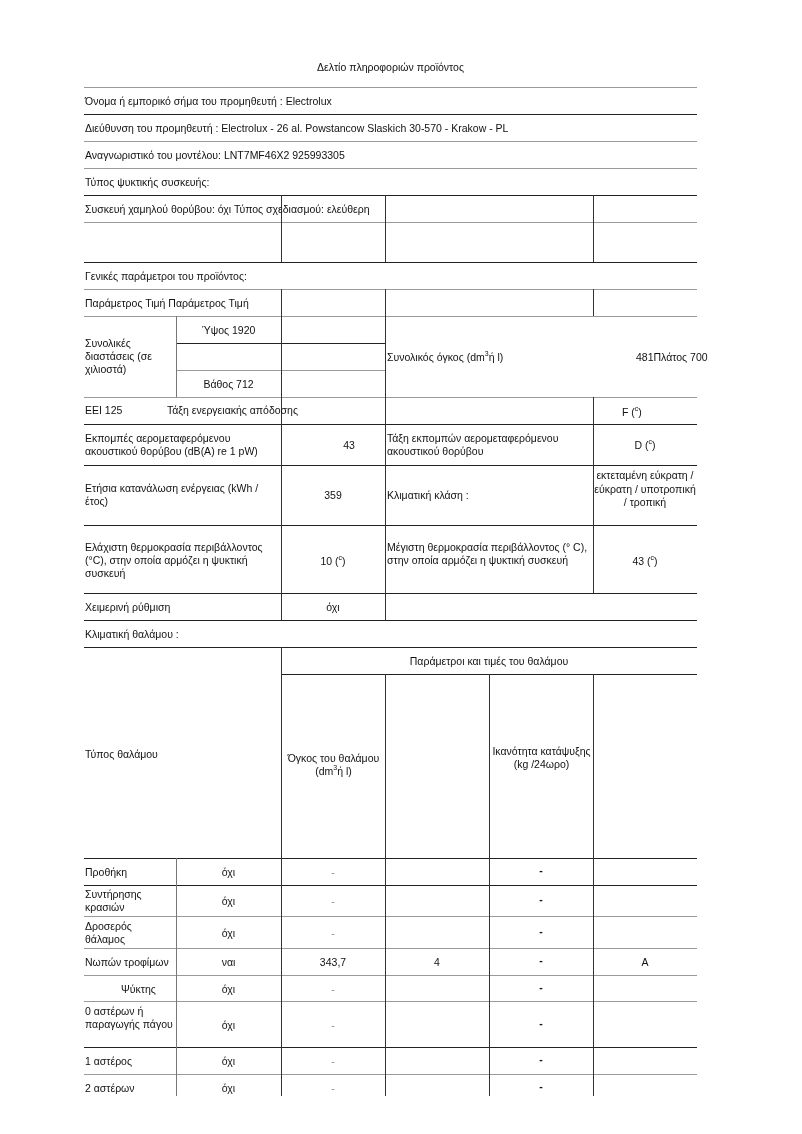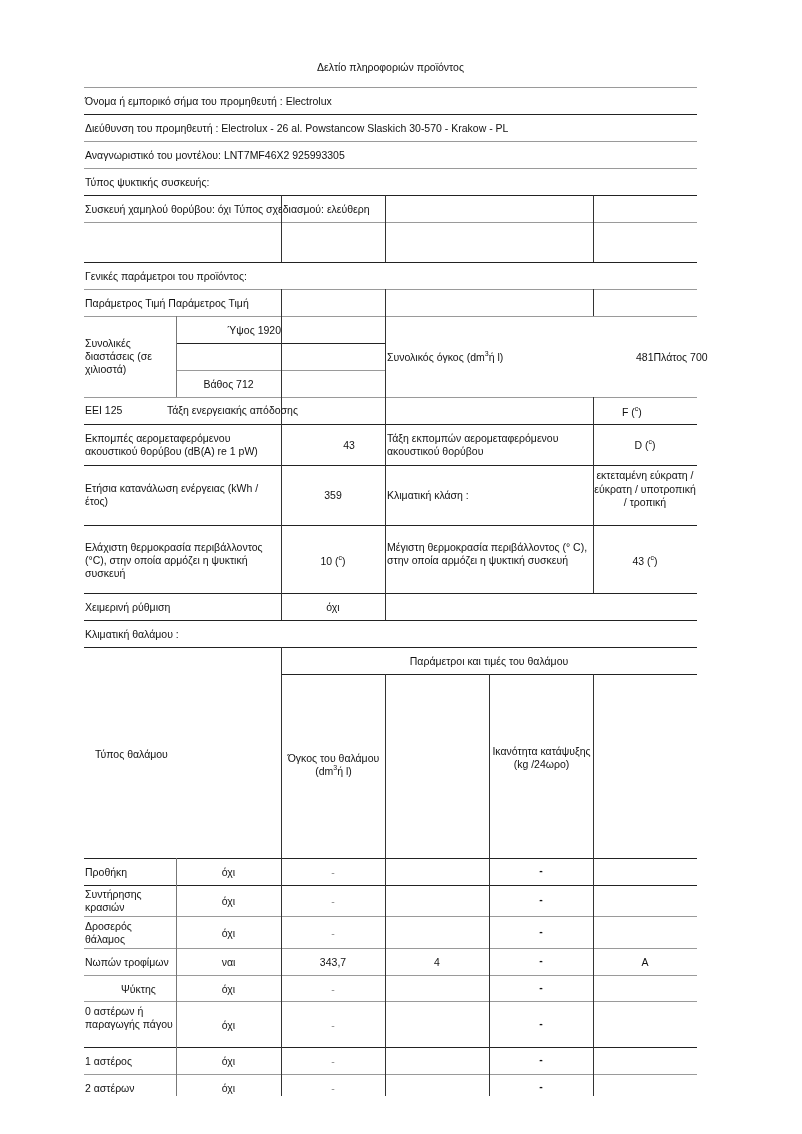--- a/index.html
+++ b/index.html
@@ -73,21 +73,21 @@
 
   <div class="t" style="left:85px; top:95px;">Όνομα ή εμπορικό σήμα του προμηθευτή : Electrolux</div>
   <div class="t" style="left:85px; top:122px;">Διεύθυνση του προμηθευτή : Electrolux - 26 al. Powstancow Slaskich 30-570 - Krakow - PL</div>
   <div class="t" style="left:85px; top:149px;">Αναγνωριστικό του μοντέλου: LNT7MF46X2 925993305</div>
   <div class="t" style="left:85px; top:176px;">Τύπος ψυκτικής συσκευής:</div>
   <div class="t" style="left:85px; top:203px;">Συσκευή χαμηλού θορύβου: όχι Τύπος σχεδιασμού: ελεύθερη</div>
   <div class="t" style="left:85px; top:270px;">Γενικές παράμετροι του προϊόντος:</div>
   <div class="t" style="left:85px; top:297px;text-align:right;">Παράμετρος Τιμή Παράμετρος Τιμή</div>
 
   <div class="t wrap" style="left:85px; top:337px; width:88px;">Συνολικές διαστάσεις (σε χιλιοστά)</div>
-  <div class="t c" style="left:176px; width:105px; top:324px;text-align:right;">Ύψος 1920</div>
+  <div class="t c" style="left:176px; width:105px; top:324px;">Ύψος 1920</div>
   <div class="t c" style="left:176px; width:105px; top:378px;">Βάθος 712</div>
   <div class="t" style="left:387px; top:351px;"><span>Συνολικός όγκος (dm</span><sup>3</sup><span>ή l)</span></div>
   <div class="t" style="left:636px; top:351px;">481Πλάτος 700</div>
 
   <div class="t" style="left:85px; top:404px;">EEI 125</div>
   <div class="t" style="left:167px; top:404px;">Τάξη ενεργειακής απόδοσης</div>
   <div class="t" style="left:622px; top:406px;"><span>F (</span><sup>c</sup><span>)</span></div>
 
   <div class="t wrap" style="left:85px; top:432px; width:194px;">Εκπομπές αερομεταφερόμενου ακουστικού θορύβου (dB(A) re 1 pW)</div>
   <div class="t c" style="left:274px; width:104px; top:439px;padding-left:23px;">43</div>
@@ -103,21 +103,21 @@
   <div class="t c" style="left:281px; width:104px; top:555px;"><span>10 (</span><sup>c</sup><span>)</span></div>
   <div class="t wrap" style="left:387px; top:541px; width:204px;">Μέγιστη θερμοκρασία περιβάλλοντος (° C), στην οποία αρμόζει η ψυκτική συσκευή</div>
   <div class="t c" style="left:593px; width:104px; top:555px;"><span>43 (</span><sup>c</sup><span>)</span></div>
 
   <div class="t" style="left:85px; top:601px;">Χειμερινή ρύθμιση</div>
   <div class="t c" style="left:281px; width:104px; top:601px;">όχι</div>
 
   <div class="t" style="left:85px; top:628px;">Κλιματική θαλάμου :</div>
 
   <div class="t c" style="left:281px; width:416px; top:655px;">Παράμετροι και τιμές του θαλάμου</div>
-  <div class="t" style="left:85px; top:748px;margin-left:10px;">Τύπος θαλάμου</div>
+  <div class="t" style="left:85px; top:748px;">Τύπος θαλάμου</div>
   <div class="t c wrap" style="left:282px; width:103px; top:752px;"><span>Όγκος του θαλάμου (dm</span><sup>3</sup><span>ή l)</span></div>
   <div class="t c wrap" style="left:492px; width:99px; top:745px;">Ικανότητα κατάψυξης (kg /24ωρο)</div>
 
   <div>
     <div class="t" style="left:85px; top:866px;">Προθήκη</div>
     <div class="t c" style="left:176px; width:105px; top:866px;">όχι</div>
     <div class="t c" style="left:281px; width:104px; top:866px; color:#888;">-</div>
     <div class="t c" style="left:385px; width:104px; top:866px;"></div>
     <div class="t c" style="left:489px; width:104px; top:864px; font-weight:bold;">-</div>
     <div class="t c" style="left:593px; width:104px; top:866px;"></div>

